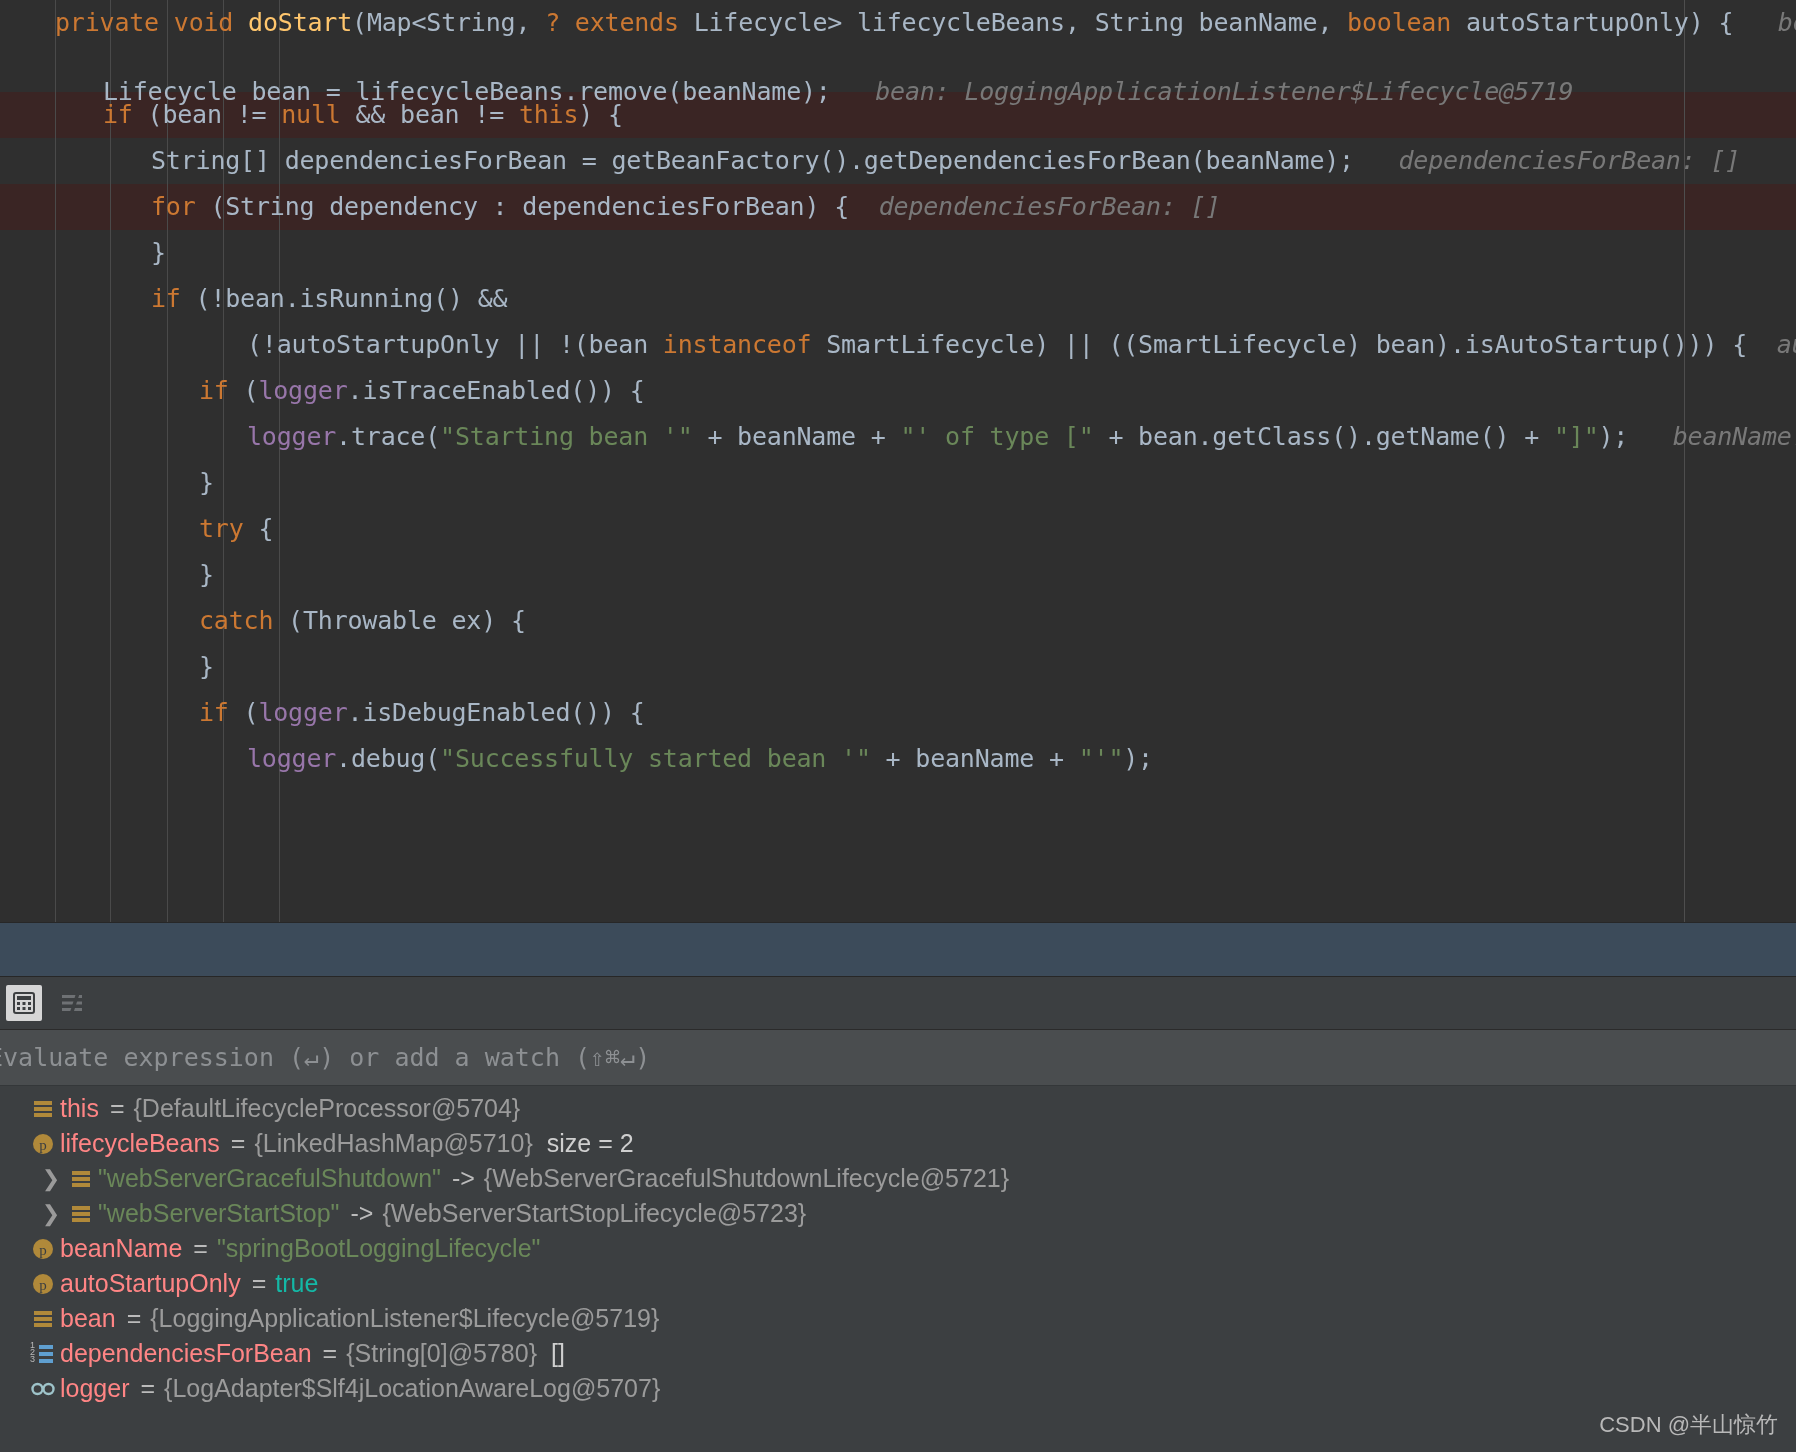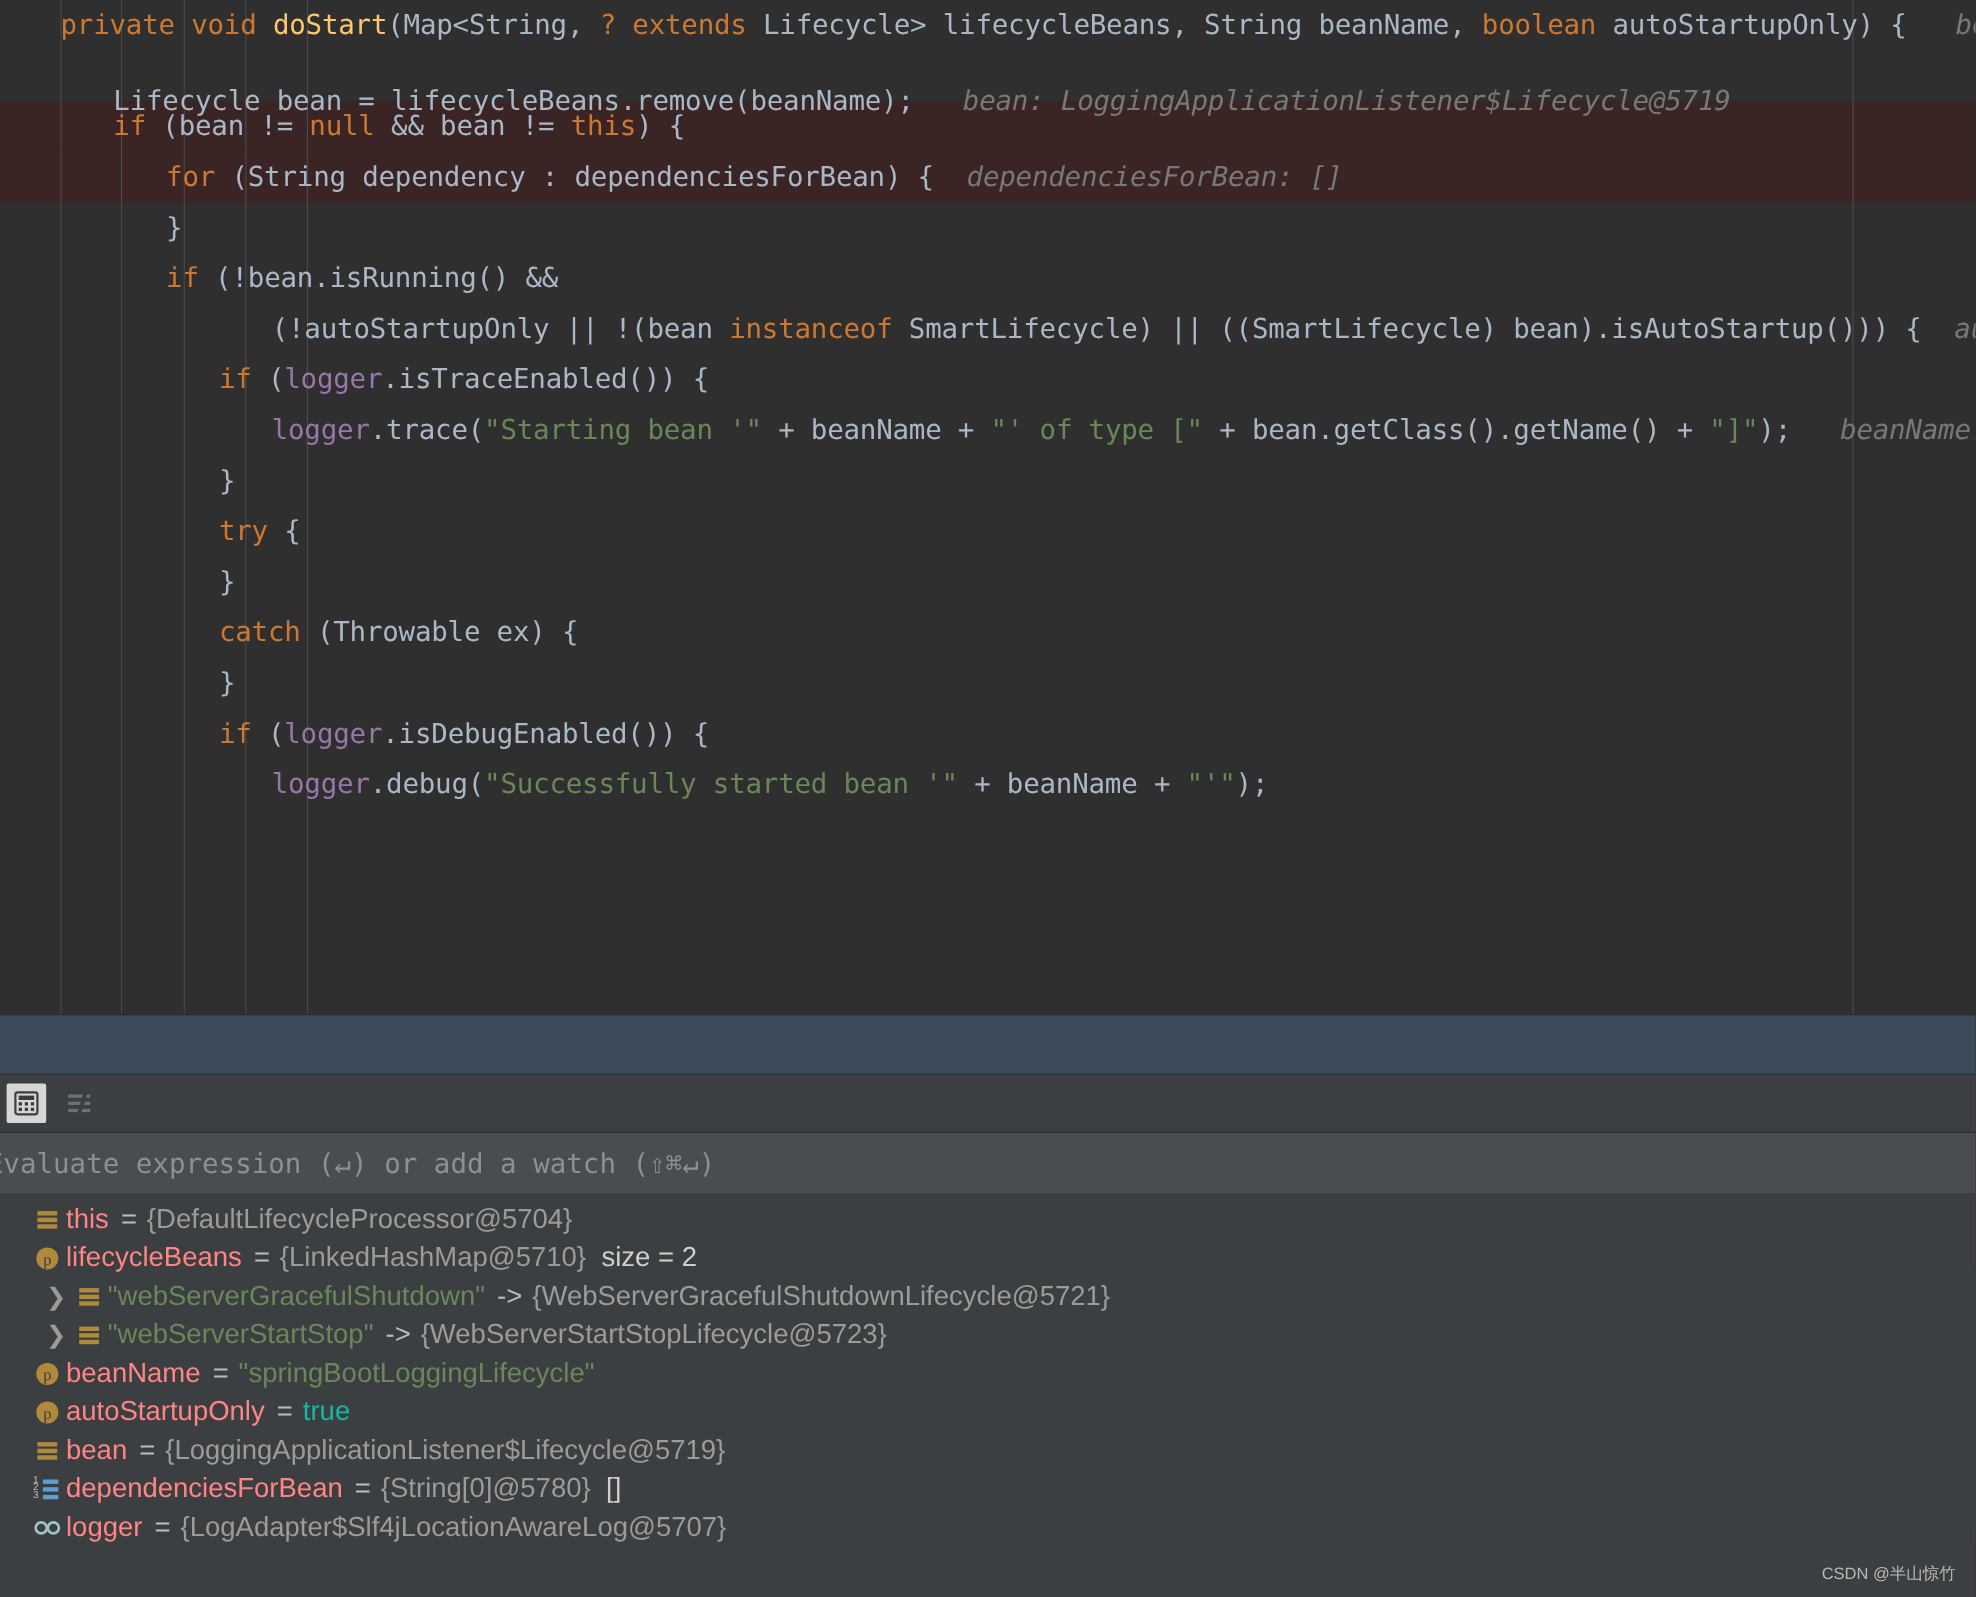--- a/index.html
+++ b/index.html
@@ -151,39 +151,40 @@
   .vstr  { color: #6a8759; }
   .vplain{ color: #14b8a6; }
   .vsize { color: #cfcfcf; margin-left: 14px; }
 
   #watermark {
     position: absolute;
     right: 18px;
     bottom: 12px;
     color: #b8b8b8;
     font-family: "Liberation Sans", sans-serif;
-    font-size: 15px;
+    font-size: 22px;
   }
 </style>
 </head>
 <body>
 
 <div id="editor">
   <div class="guides" id="guides">
       <i style="left: 55px;"></i>
       <i style="left: 110px;"></i>
       <i style="left: 167px;"></i>
       <i style="left: 223px;"></i>
       <i style="left: 279px;"></i>
     </div>
   <div class="right-margin"></div>
   <div id="code-lines">
       <div class="code-line"><span class="ln-text" style="padding-left: 55px;"><span class="kw">private </span><span class="kw">void </span><span class="mth">doStart</span><span class="pln">(Map&lt;String, </span><span class="kw">? extends </span><span class="pln">Lifecycle&gt; lifecycleBeans, String beanName, </span><span class="kw">boolean </span><span class="pln">autoStartupOnly) {</span><span class="hint">   beanName:</span></span></div>
       <div class="code-line"><span class="ln-text" style="padding-left: 103px; margin-top: 23px;"><span class="pln">Lifecycle bean = lifecycleBeans.remove(beanName);</span><span class="hint">   bean: LoggingApplicationListener$Lifecycle@5719</span></span></div>
       <div class="code-line hl-exec"><span class="ln-text" style="padding-left: 103px;"><span class="kw">if </span><span class="pln">(bean != </span><span class="kw">null </span><span class="pln">&amp;&amp; bean != </span><span class="kw">this</span><span class="pln">) {</span></span></div>
+      <div class="code-line"><span class="ln-text" style="padding-left: 151px;"><span class="pln">String[] dependenciesForBean = getBeanFactory().getDependenciesForBean(beanName);</span><span class="hint">   dependenciesForBean: []</span></span></div>
       <div class="code-line hl-exec"><span class="ln-text" style="padding-left: 151px;"><span class="kw">for </span><span class="pln">(String dependency : dependenciesForBean) {</span><span class="hint">  dependenciesForBean: []</span></span></div>
       <div class="code-line"><span class="ln-text" style="padding-left: 151px;"><span class="pln">}</span></span></div>
       <div class="code-line"><span class="ln-text" style="padding-left: 151px;"><span class="kw">if </span><span class="pln">(!bean.isRunning() &amp;&amp;</span></span></div>
       <div class="code-line"><span class="ln-text" style="padding-left: 247px;"><span class="pln">(!autoStartupOnly || !(bean </span><span class="kw">instanceof </span><span class="pln">SmartLifecycle) || ((SmartLifecycle) bean).isAutoStartup())) {</span><span class="hint">  autoS</span></span></div>
       <div class="code-line"><span class="ln-text" style="padding-left: 199px;"><span class="kw">if </span><span class="pln">(</span><span class="fld">logger</span><span class="pln">.isTraceEnabled()) {</span></span></div>
       <div class="code-line"><span class="ln-text" style="padding-left: 247px;"><span class="fld">logger</span><span class="pln">.trace(</span><span class="str">"Starting bean '"</span><span class="pln"> + beanName + </span><span class="str">"' of type ["</span><span class="pln"> + bean.getClass().getName() + </span><span class="str">"]"</span><span class="pln">);</span><span class="hint">   beanName: "sp</span></span></div>
       <div class="code-line"><span class="ln-text" style="padding-left: 199px;"><span class="pln">}</span></span></div>
       <div class="code-line"><span class="ln-text" style="padding-left: 199px;"><span class="kw">try </span><span class="pln">{</span></span></div>
       <div class="code-line"><span class="ln-text" style="padding-left: 199px;"><span class="pln">}</span></span></div>
       <div class="code-line"><span class="ln-text" style="padding-left: 199px;"><span class="kw">catch </span><span class="pln">(Throwable ex) {</span></span></div>

